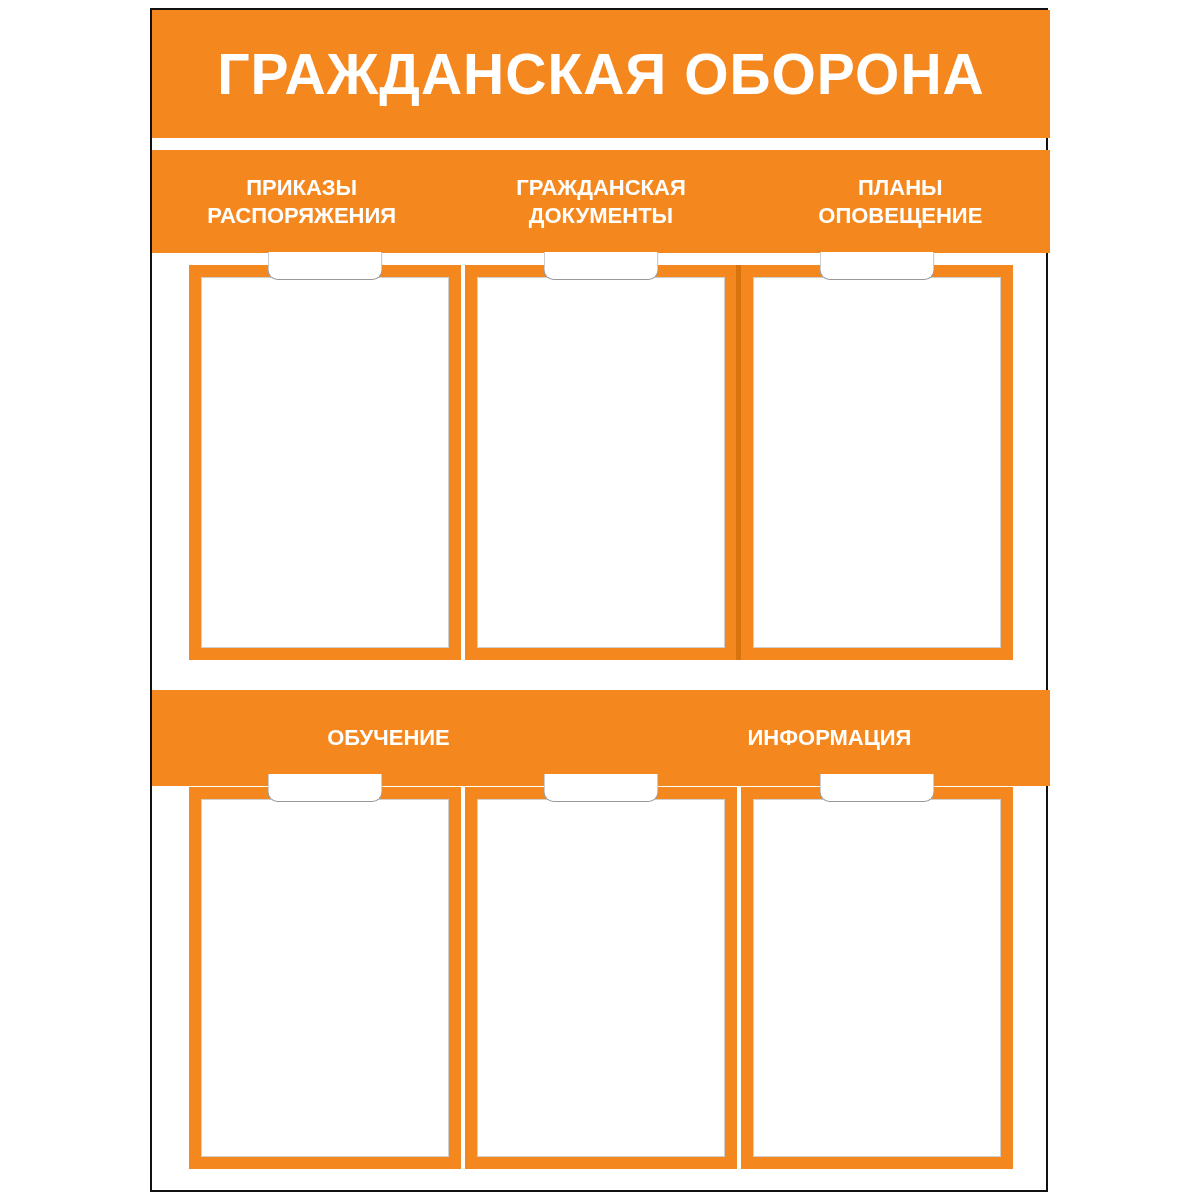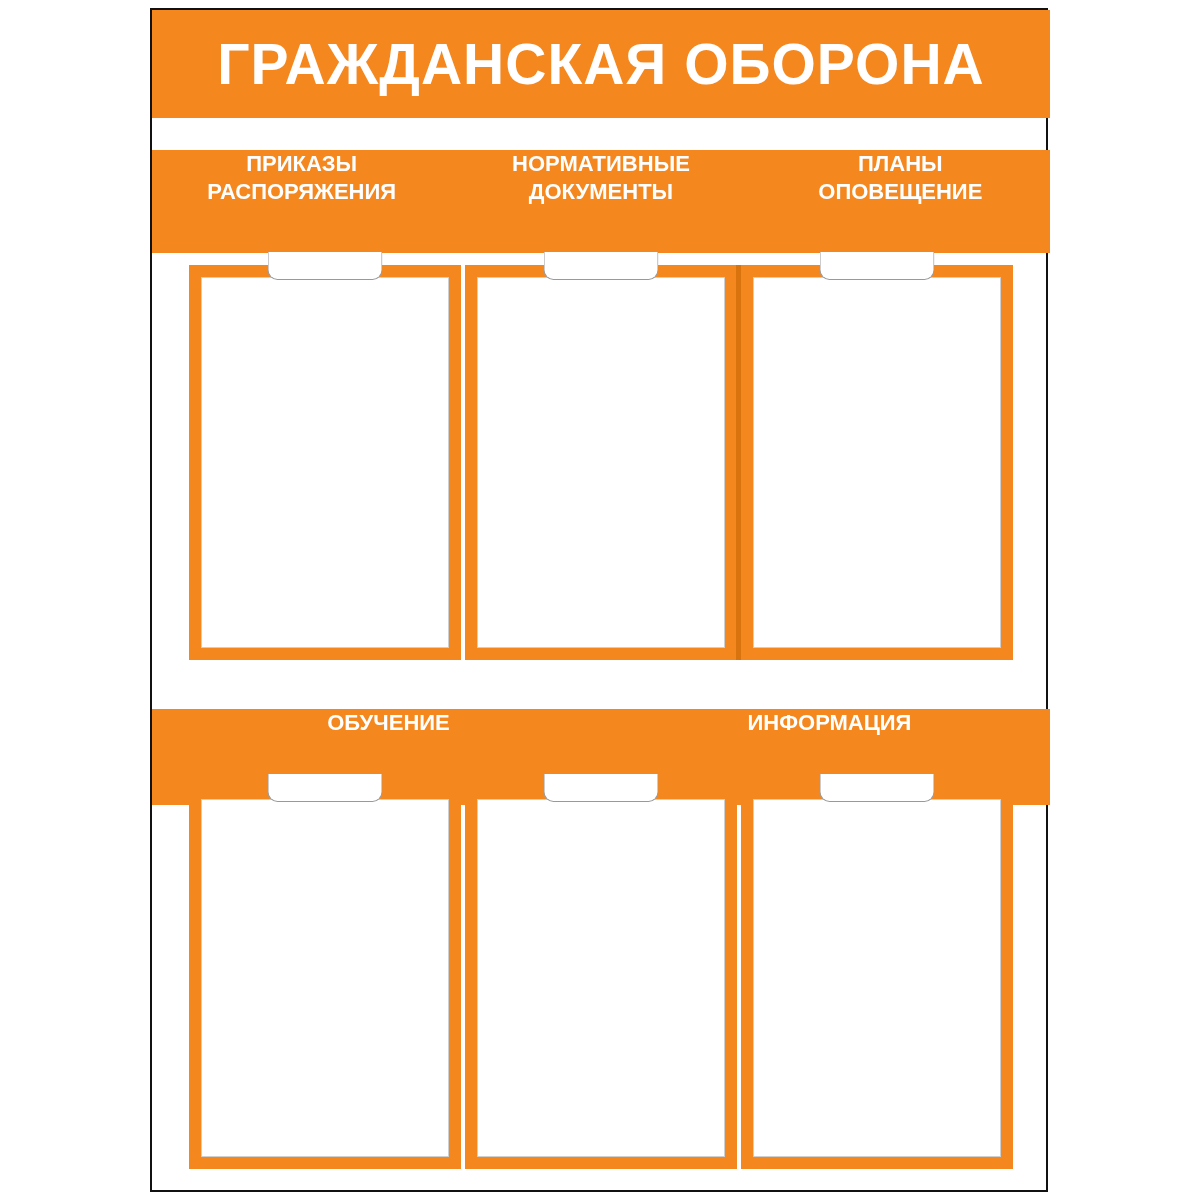--- a/index.html
+++ b/index.html
@@ -24,21 +24,21 @@
     border: 2px solid #111111;
     box-sizing: border-box;
   }
 
   
   .title-bar {
     position: absolute;
     left: 0;
     top: 0;
     width: 898px;
-    height: 108px;
+    height: 128px;
     background: #f5871f;
     display: flex;
     align-items: center;
     justify-content: center;
     box-sizing: border-box;
   }
   .title-text {
     color: #ffffff;
     font-size: 57px;
     font-weight: bold;
@@ -54,28 +54,28 @@
     width: 898px;
     background: #f5871f;
     display: flex;
     box-sizing: border-box;
   }
   .header-band.row1 {
     top: 140px;
     height: 103px;
   }
   .header-band.row2 {
-    top: 699px;
+    top: 680px;
     height: 96px;
     padding-left: 16px;
   }
   .header-cell {
     flex: 1 1 0;
     display: flex;
-    align-items: flex-start;
+    align-items: center;
     justify-content: center;
     text-align: center;
     box-sizing: border-box;
     padding: 0 6px;
   }
   .header-cell span {
     color: #ffffff;
     font-size: 22px;
     font-weight: bold;
     line-height: 1.25;
@@ -159,21 +159,21 @@
   <div class="title-bar">
     <div class="title-text">ГРАЖДАНСКАЯ ОБОРОНА</div>
   </div>
 
   <div class="header-band row1">
     <div class="header-cell">
       <span>ПРИКАЗЫ
 РАСПОРЯЖЕНИЯ</span>
     </div>
     <div class="header-cell">
-      <span>НОРМАТИВНЫЕ
+      <span>ГРАЖДАНСКАЯ
 ДОКУМЕНТЫ</span>
     </div>
     <div class="header-cell">
       <span>ПЛАНЫ
 ОПОВЕЩЕНИЕ</span>
     </div>
   </div>
 
   <div class="pocket-row row1">
     <div class="pocket-slot">

